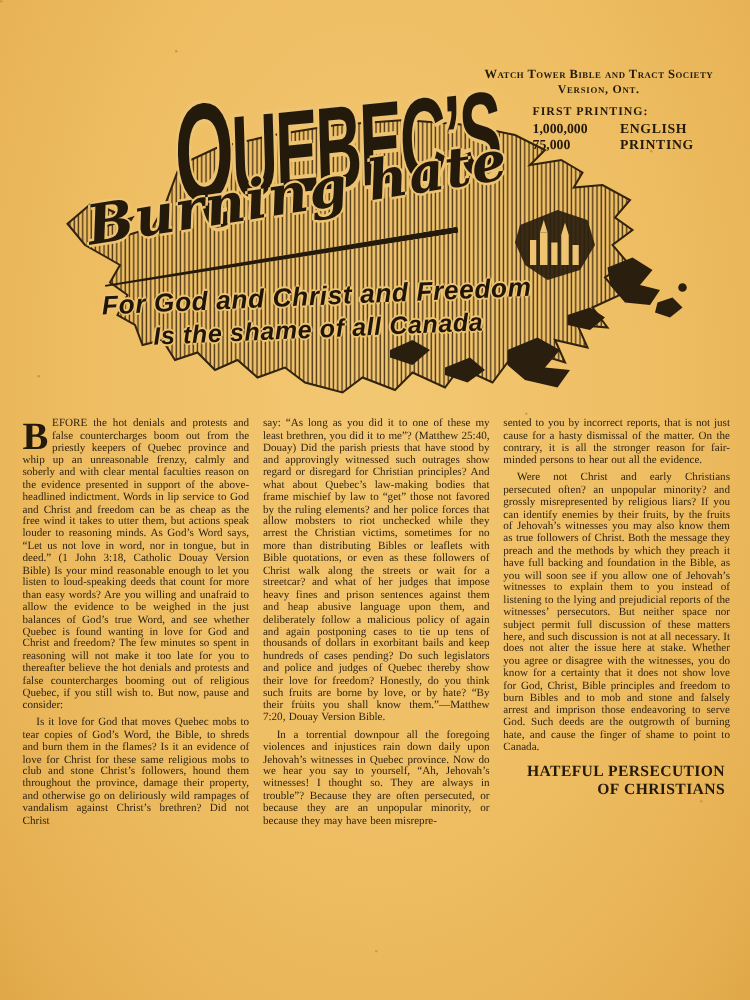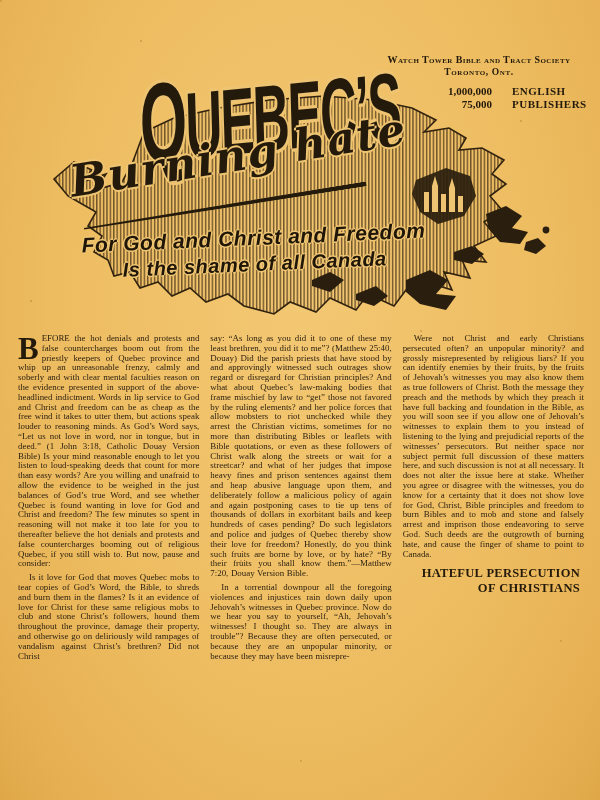--- a/index.html
+++ b/index.html
@@ -18,22 +18,22 @@
 
   
   .masthead { position:absolute; top:54px; right:6px; width:230px; text-align:center;
               color:#241a0c; line-height:1.25; }
   .pub-label { font-weight:bold; font-size:10px; letter-spacing:1px; }
   .pub-name  { font-variant:small-caps; font-size:10px; font-weight:bold; letter-spacing:.4px; }
   .pub-loc   { font-variant:small-caps; font-size:9.5px; font-weight:bold; letter-spacing:.6px; }
   .printing  { margin-top:7px; text-align:left; padding-left:62px; }
   .printing-label { font-weight:bold; font-size:9.5px; letter-spacing:.8px; }
   .printing-row { display:flex; font-size:11px; font-weight:bold; line-height:1.15; }
-  .printing-count { width:66px; text-align:right; }
-  .printing-lang  { margin-left:20px; letter-spacing:.5px; }
+  .printing-count { width:66px; }
+  .printing-lang  { margin-left:4px; letter-spacing:.5px; }
 
   
   .map-wrap { position:absolute; left:34px; top:84px; width:534px; height:258px; z-index:1; }
 
   
   .title-block { position:absolute; left:0; top:0; width:600px; height:340px; z-index:2; }
   .main-title {
     position:absolute; left:138px; top:60px;
     font-family:"Liberation Sans", sans-serif; font-weight:bold;
     font-size:62px; letter-spacing:-2px; color:#241a0b; white-space:nowrap;
@@ -111,29 +111,30 @@
 
       <path fill="#2a1e0e" d="M372,196 l24,-10 l18,10 l-12,14 l20,2 l-10,14 l-26,-6 l-14,-12 Z"></path>
       <path fill="#2a1e0e" d="M322,210 l20,-8 l12,10 l-14,10 l-18,-6 Z"></path>
       <path fill="#2a1e0e" d="M420,168 l18,-6 l12,8 l-12,10 l-18,-4 Z"></path>
       <path fill="#2a1e0e" d="M278,196 l18,-8 l14,8 l-14,12 l-18,-6 Z"></path>
     </svg>
   </div>
 
   <div class="masthead">
     <div class="pub-name">Watch Tower Bible and Tract Society</div>
-    <div class="pub-loc">Toronto, Ont.</div>
+    <div class="pub-loc">Version, Ont.</div>
     <div class="printing">
+      <div class="printing-label">FIRST PRINTING:</div>
       <div class="printing-row">
         <span class="printing-count">1,000,000</span>
         <span class="printing-lang">ENGLISH</span>
       </div>
       <div class="printing-row">
         <span class="printing-count">75,000</span>
-        <span class="printing-lang">PUBLISHERS</span>
+        <span class="printing-lang">PRINTING</span>
       </div>
     </div>
   </div>
 
   <div class="title-block">
     <div class="main-title">QUEBEC’S</div>
     <div class="script-swash"></div>
     <div class="script-title">Burning hate</div>
     <div class="tagline">
       <div class="tagline-1">For God and Christ and Freedom</div>
@@ -144,17 +145,18 @@
   <div class="body-text">
     <div class="col">
       <p><span class="dropcap">B</span><span>EFORE the hot denials and protests and false countercharges boom out from the priestly keepers of Quebec province and whip up an unreasonable frenzy, calmly and soberly and with clear mental faculties reason on the evidence presented in support of the above-headlined indictment. Words in lip service to God and Christ and freedom can be as cheap as the free wind it takes to utter them, but actions speak louder to reasoning minds. As God’s Word says, “Let us not love in word, nor in tongue, but in deed.” (1 John 3:18, Catholic Douay Version Bible) Is your mind reasonable enough to let you listen to loud-speaking deeds that count for more than easy words? Are you willing and unafraid to allow the evidence to be weighed in the just balances of God’s true Word, and see whether Quebec is found wanting in love for God and Christ and freedom? The few minutes so spent in reasoning will not make it too late for you to thereafter believe the hot denials and protests and false countercharges booming out of religious Quebec, if you still wish to. But now, pause and consider:</span></p>
       <p class="indent">Is it love for God that moves Quebec mobs to tear copies of God’s Word, the Bible, to shreds and burn them in the flames? Is it an evidence of love for Christ for these same religious mobs to club and stone Christ’s followers, hound them throughout the province, damage their property, and otherwise go on deliriously wild rampages of vandalism against Christ’s brethren? Did not Christ</p>
     </div>
     <div class="col">
       <p>say: “As long as you did it to one of these my least brethren, you did it to me”? (Matthew 25:40, Douay) Did the parish priests that have stood by and approvingly witnessed such outrages show regard or disregard for Christian principles? And what about Quebec’s law-making bodies that frame mischief by law to “get” those not favored by the ruling elements? and her police forces that allow mobsters to riot unchecked while they arrest the Christian victims, sometimes for no more than distributing Bibles or leaflets with Bible quotations, or even as these followers of Christ walk along the streets or wait for a streetcar? and what of her judges that impose heavy fines and prison sentences against them and heap abusive language upon them, and deliberately follow a malicious policy of again and again postponing cases to tie up tens of thousands of dollars in exorbitant bails and keep hundreds of cases pending? Do such legislators and police and judges of Quebec thereby show their love for freedom? Honestly, do you think such fruits are borne by love, or by hate? “By their fruits you shall know them.”—Matthew 7:20, Douay Version Bible.</p>
       <p class="indent">In a torrential downpour all the foregoing violences and injustices rain down daily upon Jehovah’s witnesses in Quebec province. Now do we hear you say to yourself, “Ah, Jehovah’s witnesses! I thought so. They are always in trouble”? Because they are often persecuted, or because they are an unpopular minority, or because they may have been misrepre-</p>
     </div>
     <div class="col">
+      <p>sented to you by incorrect reports, that is not just cause for a hasty dismissal of the matter. On the contrary, it is all the stronger reason for fair-minded persons to hear out all the evidence.</p>
       <p class="indent">Were not Christ and early Christians persecuted often? an unpopular minority? and grossly misrepresented by religious liars? If you can identify enemies by their fruits, by the fruits of Jehovah’s witnesses you may also know them as true followers of Christ. Both the message they preach and the methods by which they preach it have full backing and foundation in the Bible, as you will soon see if you allow one of Jehovah’s witnesses to explain them to you instead of listening to the lying and prejudicial reports of the witnesses’ persecutors. But neither space nor subject permit full discussion of these matters here, and such discussion is not at all necessary. It does not alter the issue here at stake. Whether you agree or disagree with the witnesses, you do know for a certainty that it does not show love for God, Christ, Bible principles and freedom to burn Bibles and to mob and stone and falsely arrest and imprison those endeavoring to serve God. Such deeds are the outgrowth of burning hate, and cause the finger of shame to point to Canada.</p>
       <div class="subhead">HATEFUL PERSECUTION OF CHRISTIANS</div>
     </div>
   </div>
 </div>
 
 </body></html>

